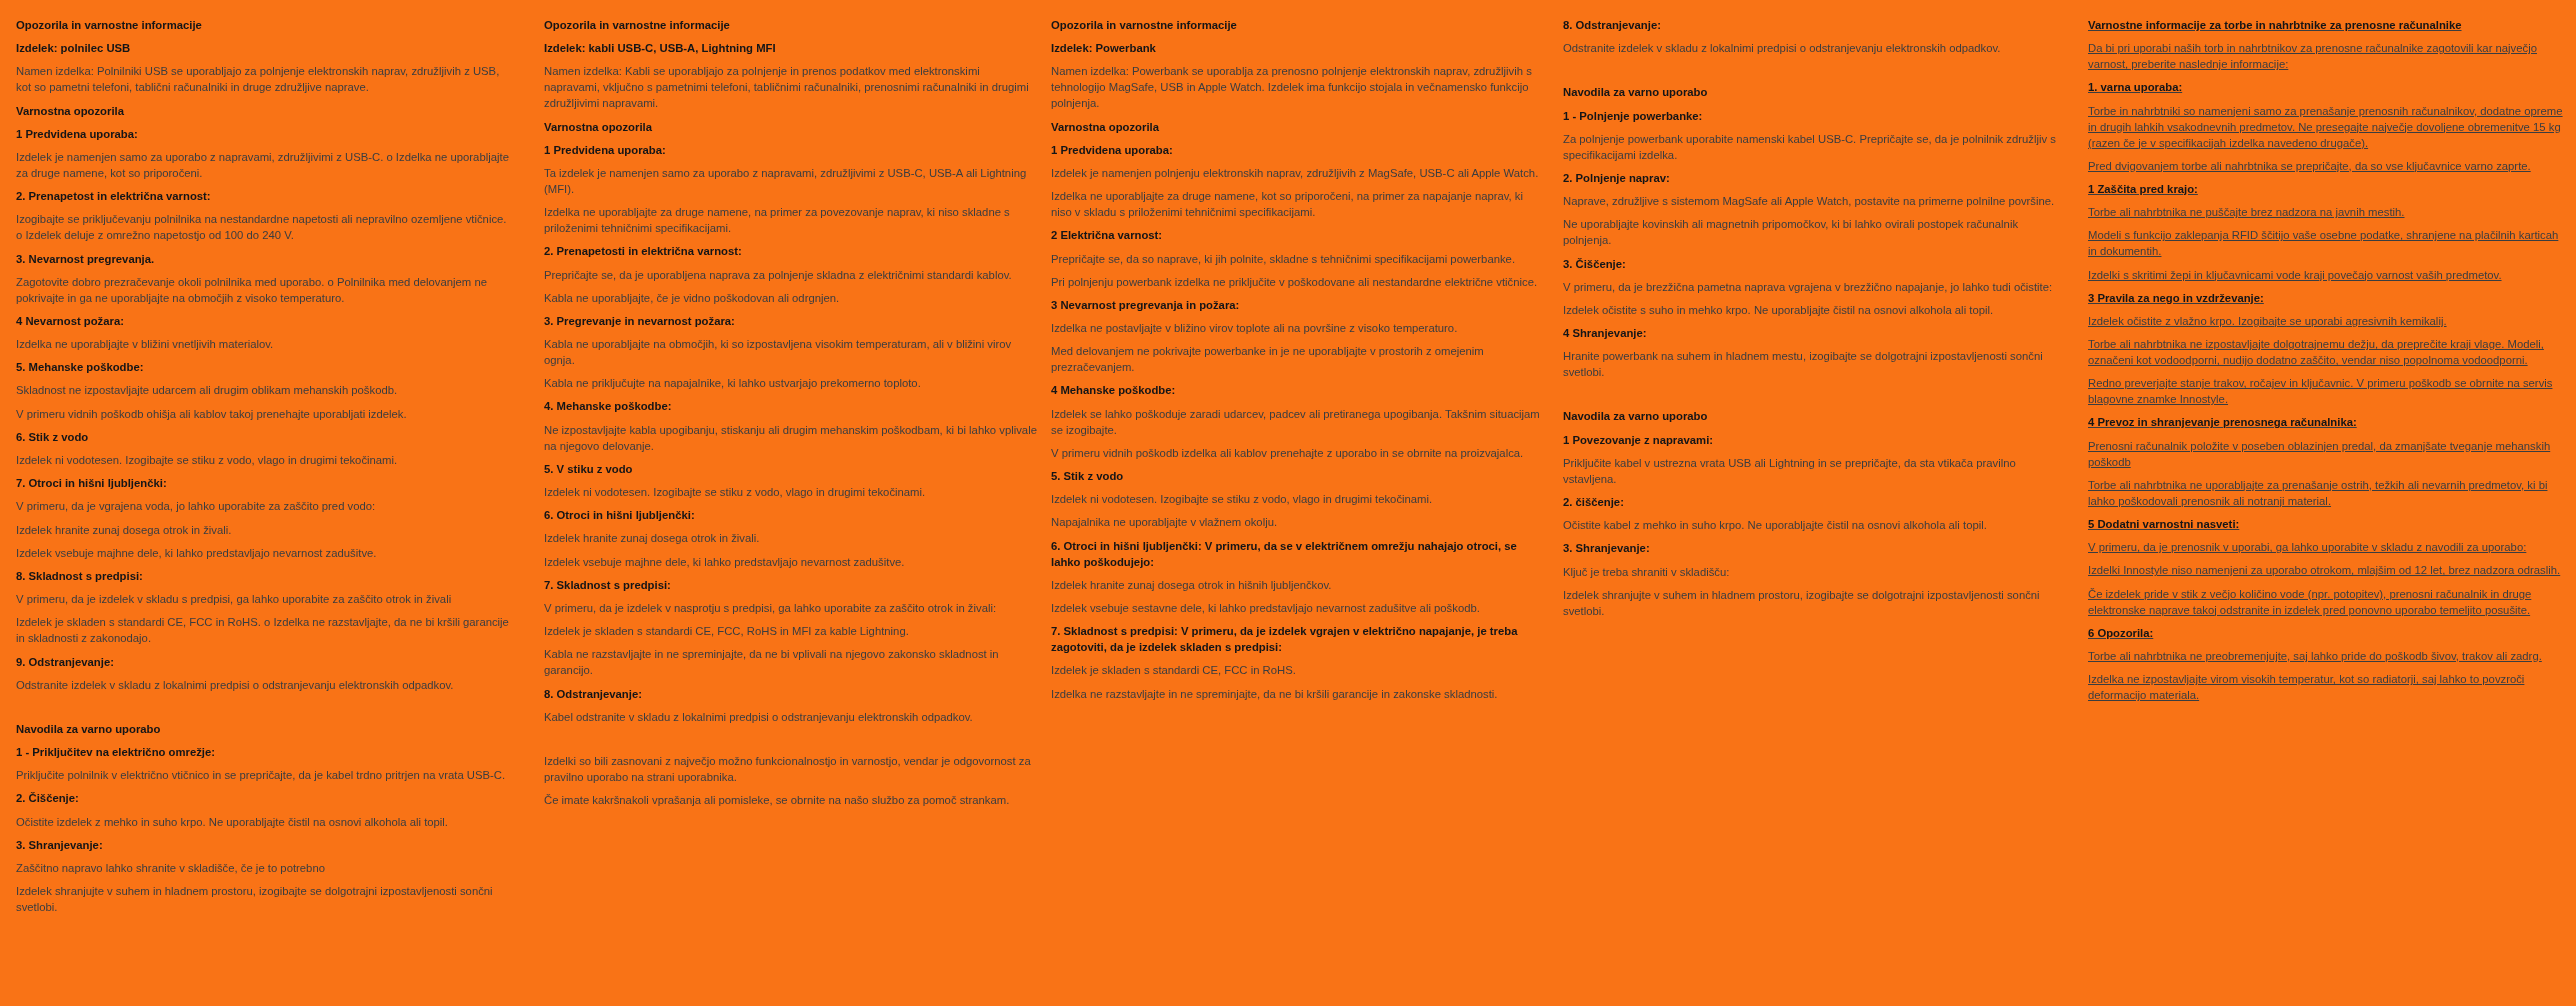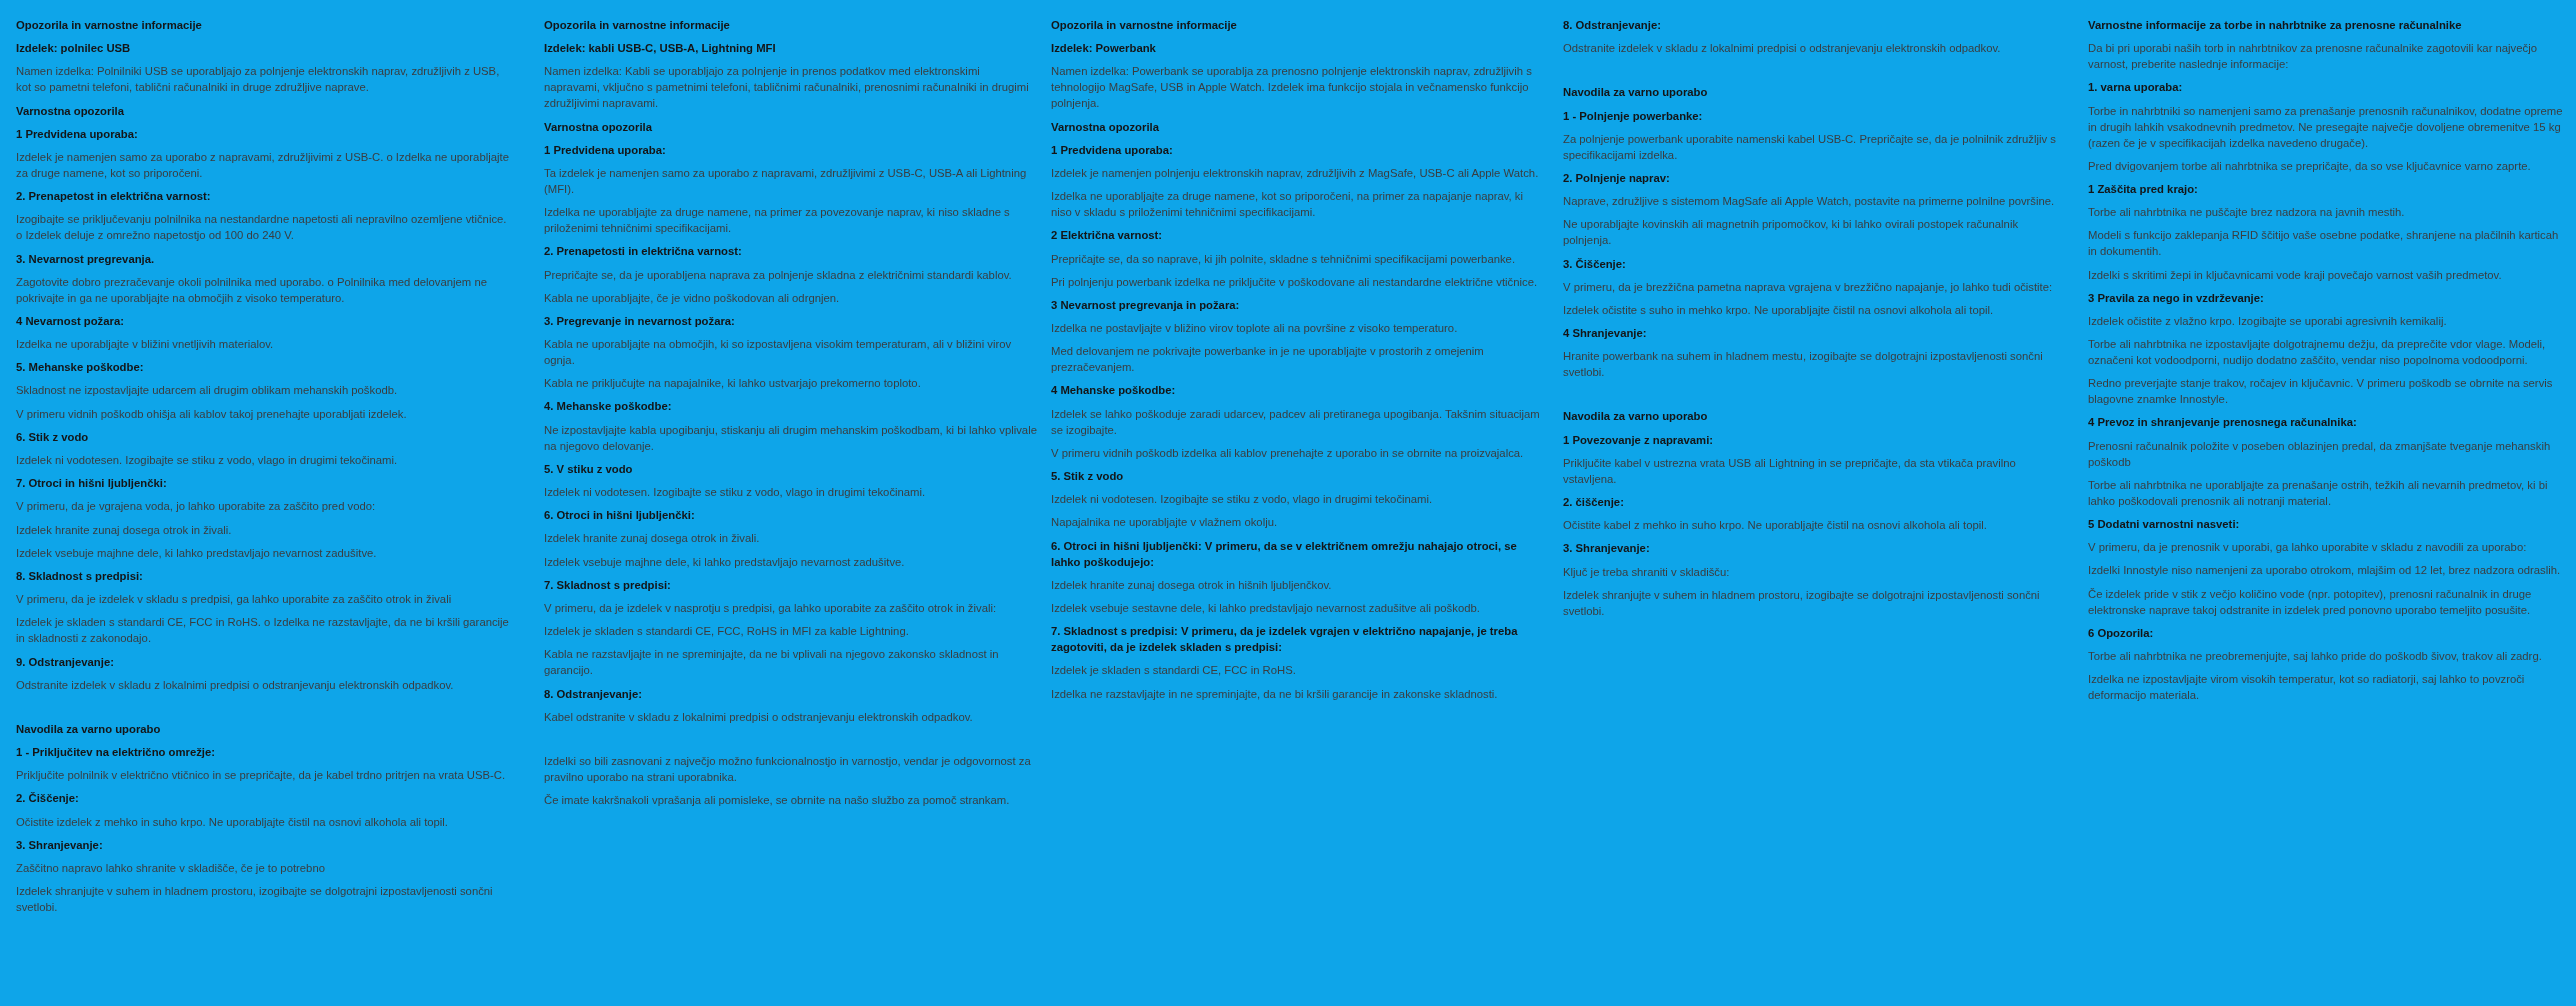--- a/index.html
+++ b/index.html
@@ -4,21 +4,21 @@
 <style>
   html, body {
     margin: 0;
     padding: 0;
     background: #ffffff;
   }
   .page {
     position: relative;
     width: 2576px;
     height: 1006px;
-    background: #0ea5e9;
+    background: #f97316;
     font-family: "Liberation Sans", "DejaVu Sans", sans-serif;
     overflow: hidden;
   }
   .col {
     position: absolute;
     top: 17px;
     width: 493px;
     font-size: 11.3px;
     line-height: 16px;
     color: #3a3d40;
@@ -148,33 +148,33 @@
       <div class="spacer"></div>
       <div class="blk h">Navodila za varno uporabo</div>
       <div class="blk h">1 Povezovanje z napravami:</div>
       <div class="blk p">Priključite kabel v ustrezna vrata USB ali Lightning in se prepričajte, da sta vtikača pravilno vstavljena.</div>
       <div class="blk h">2. čiščenje:</div>
       <div class="blk p">Očistite kabel z mehko in suho krpo. Ne uporabljajte čistil na osnovi alkohola ali topil.</div>
       <div class="blk h">3. Shranjevanje:</div>
       <div class="blk p">Ključ je treba shraniti v skladišču:</div>
       <div class="blk p">Izdelek shranjujte v suhem in hladnem prostoru, izogibajte se dolgotrajni izpostavljenosti sončni svetlobi.</div>
     </div>
-  <div class="col" style="left:2088px; width:480px;">
+  <div class="col" style="left:2088px; width:480px;text-decoration:underline;">
       <div class="blk h">Varnostne informacije za torbe in nahrbtnike za prenosne računalnike</div>
       <div class="blk p">Da bi pri uporabi naših torb in nahrbtnikov za prenosne računalnike zagotovili kar največjo varnost, preberite naslednje informacije:</div>
       <div class="blk h">1. varna uporaba:</div>
       <div class="blk p">Torbe in nahrbtniki so namenjeni samo za prenašanje prenosnih računalnikov, dodatne opreme in drugih lahkih vsakodnevnih predmetov. Ne presegajte največje dovoljene obremenitve 15 kg (razen če je v specifikacijah izdelka navedeno drugače).</div>
       <div class="blk p">Pred dvigovanjem torbe ali nahrbtnika se prepričajte, da so vse ključavnice varno zaprte.</div>
       <div class="blk h">1 Zaščita pred krajo:</div>
       <div class="blk p">Torbe ali nahrbtnika ne puščajte brez nadzora na javnih mestih.</div>
       <div class="blk p">Modeli s funkcijo zaklepanja RFID ščitijo vaše osebne podatke, shranjene na plačilnih karticah in dokumentih.</div>
       <div class="blk p">Izdelki s skritimi žepi in ključavnicami vode kraji povečajo varnost vaših predmetov.</div>
       <div class="blk h">3 Pravila za nego in vzdrževanje:</div>
       <div class="blk p">Izdelek očistite z vlažno krpo. Izogibajte se uporabi agresivnih kemikalij.</div>
-      <div class="blk p">Torbe ali nahrbtnika ne izpostavljajte dolgotrajnemu dežju, da preprečite vdor vlage. Modeli, označeni kot vodoodporni, nudijo dodatno zaščito, vendar niso popolnoma vodoodporni.</div>
+      <div class="blk p">Torbe ali nahrbtnika ne izpostavljajte dolgotrajnemu dežju, da preprečite kraji vlage. Modeli, označeni kot vodoodporni, nudijo dodatno zaščito, vendar niso popolnoma vodoodporni.</div>
       <div class="blk p">Redno preverjajte stanje trakov, ročajev in ključavnic. V primeru poškodb se obrnite na servis blagovne znamke Innostyle.</div>
       <div class="blk h">4 Prevoz in shranjevanje prenosnega računalnika:</div>
       <div class="blk p">Prenosni računalnik položite v poseben oblazinjen predal, da zmanjšate tveganje mehanskih poškodb</div>
       <div class="blk p">Torbe ali nahrbtnika ne uporabljajte za prenašanje ostrih, težkih ali nevarnih predmetov, ki bi lahko poškodovali prenosnik ali notranji material.</div>
       <div class="blk h">5 Dodatni varnostni nasveti:</div>
       <div class="blk p">V primeru, da je prenosnik v uporabi, ga lahko uporabite v skladu z navodili za uporabo:</div>
       <div class="blk p">Izdelki Innostyle niso namenjeni za uporabo otrokom, mlajšim od 12 let, brez nadzora odraslih.</div>
       <div class="blk p">Če izdelek pride v stik z večjo količino vode (npr. potopitev), prenosni računalnik in druge elektronske naprave takoj odstranite in izdelek pred ponovno uporabo temeljito posušite.</div>
       <div class="blk h">6 Opozorila:</div>
       <div class="blk p">Torbe ali nahrbtnika ne preobremenjujte, saj lahko pride do poškodb šivov, trakov ali zadrg.</div>

